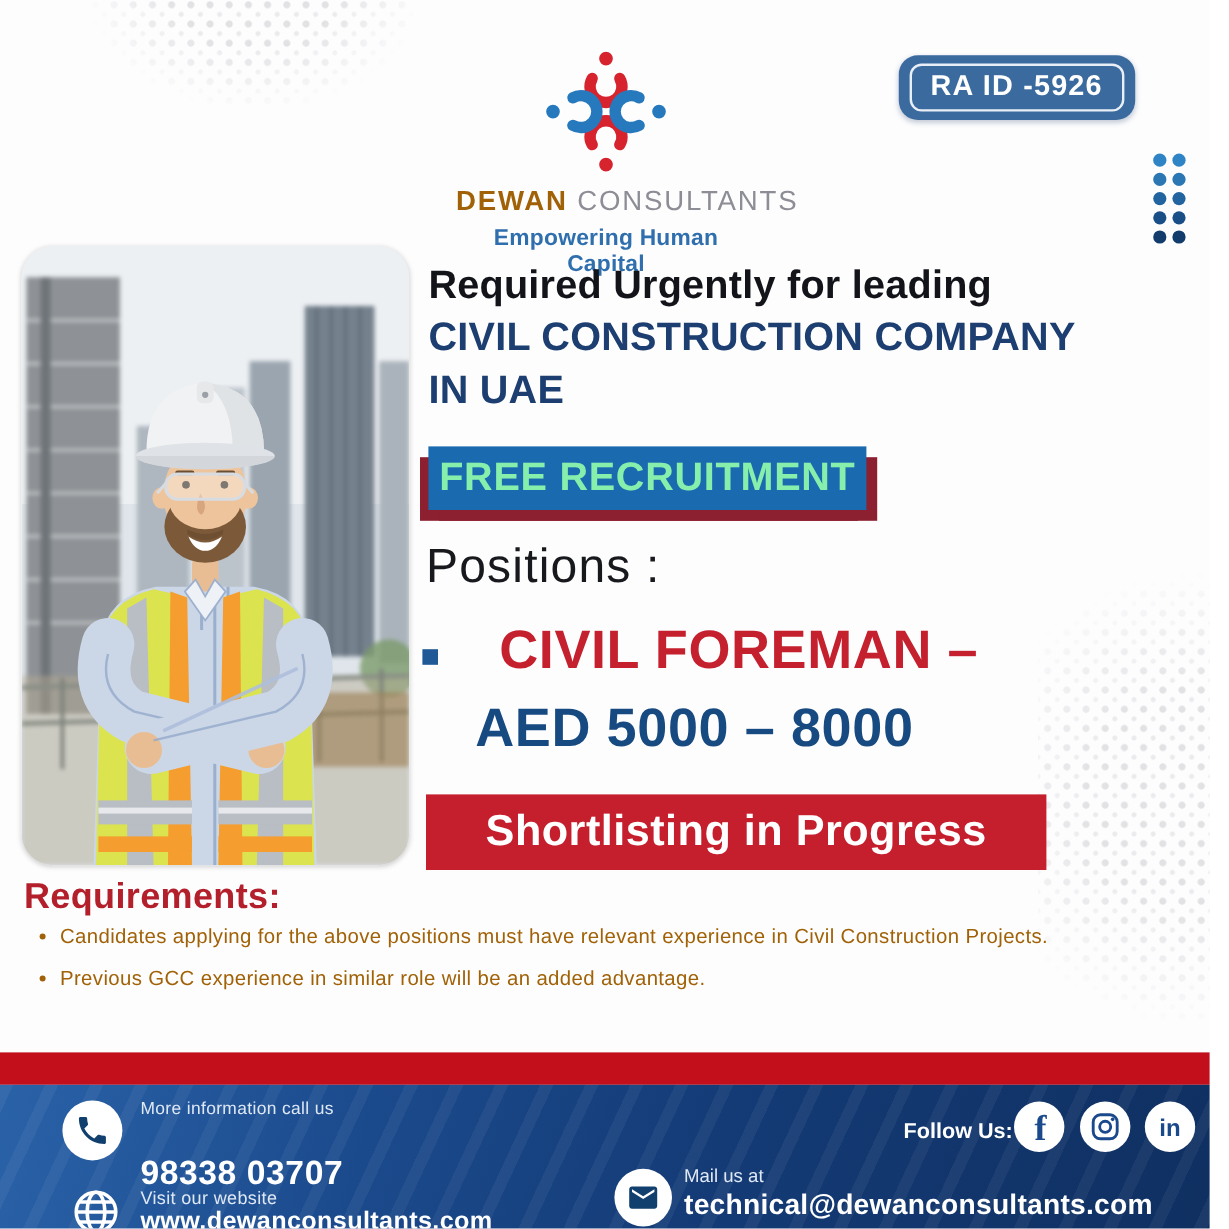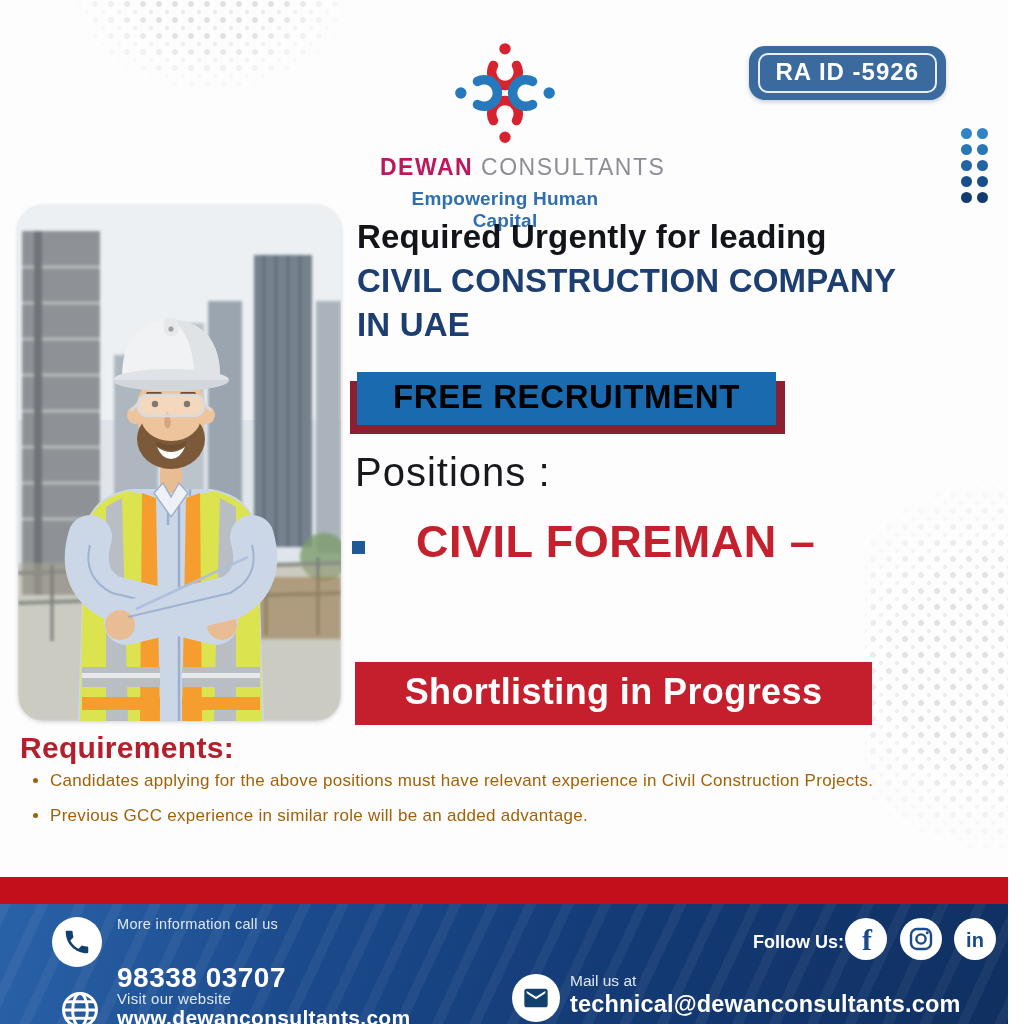--- a/index.html
+++ b/index.html
@@ -21,29 +21,29 @@
   .bdot{width:11px;height:11px;border-radius:50%;}
 
   
   .badge{background:#3a6a9e;border-radius:16px;padding:7px 9px;box-shadow:0 2px 4px rgba(30,60,100,.25);}
   .badge-inner{display:block;border:2px solid #e9eff6;border-radius:10px;padding:3px 16px 5px;
                color:#fff;font-size:24px;font-weight:600;letter-spacing:1px;white-space:nowrap;}
 
   
   .logo-wrap{left:380px;top:36px;width:250px;text-align:center;}
   .logo-name{margin-top:4px;font-size:23px;letter-spacing:1.5px;color:#8d8e95;white-space:nowrap;}
-  .logo-name b{color:#be185d;font-weight:700;}
+  .logo-name b{color:#a16207;font-weight:700;}
   .logo-tagline{margin-top:7px;font-size:19px;font-weight:600;color:#2f6fae;letter-spacing:.2px;}
 
   
   .h-black{left:357px;font-size:33px;font-weight:800;color:#121419;letter-spacing:.2px;white-space:nowrap;}
   .h-navy{color:#1c3e70;}
 
-  .free-banner{left:357px;top:372px;background:#1a6ab0;color:#000000;font-size:33px;font-weight:800;
-               letter-spacing:.6px;padding:6px 36px 9px;white-space:nowrap;
+  .free-banner{left:357px;top:372px;background:#1a6ab0;color:#86efac;font-size:33px;font-weight:800;
+               letter-spacing:.6px;padding:6px 9px 9px;white-space:nowrap;
                box-shadow:9px 9px 0 #8c2030,-7px 9px 0 #8c2030;}
 
   .positions-h{left:355px;top:450px;font-size:40px;font-weight:400;color:#17191d;letter-spacing:1px;}
   .pos-bullet{left:352px;top:541px;width:13px;height:13px;background:#1f5a96;}
   .pos-title{left:416px;top:516px;font-size:45px;font-weight:800;color:#c5202e;letter-spacing:.5px;white-space:nowrap;}
   .pos-salary{left:396px;top:581px;font-size:45px;font-weight:800;color:#174a80;letter-spacing:.5px;white-space:nowrap;}
 
   .status-banner{left:355px;top:662px;width:517px;background:#c51f2e;color:#ffffff;text-align:center;
                  font-size:36px;font-weight:800;letter-spacing:.4px;padding:9px 0 12px;}
 
@@ -218,20 +218,21 @@
 
   <div class="abs h-black" style="top:218px;">Required Urgently for leading</div>
   <div class="abs h-black h-navy" style="top:306px;">IN UAE</div>
   <div class="abs h-black h-navy" style="top:262px;">CIVIL CONSTRUCTION COMPANY</div>
 
   <div class="abs free-banner">FREE RECRUITMENT</div>
 
   <div class="abs positions-h">Positions :</div>
   <div class="abs pos-bullet"></div>
   <div class="abs pos-title">CIVIL FOREMAN –</div>
+  <div class="abs pos-salary">AED 5000 – 8000</div>
 
   <div class="abs status-banner">Shortlisting in Progress</div>
 
   <div class="abs req-h">Requirements:</div>
   <ul class="abs req-list">
     <li>Candidates applying for the above positions must have relevant experience in Civil Construction Projects.</li>
     <li>Previous GCC experience in similar role will be an added advantage.</li>
   </ul>
 
   <div class="abs stripe"></div>

